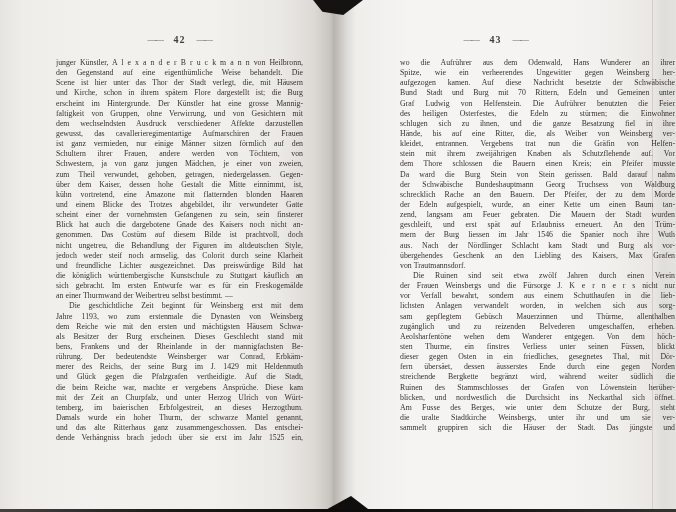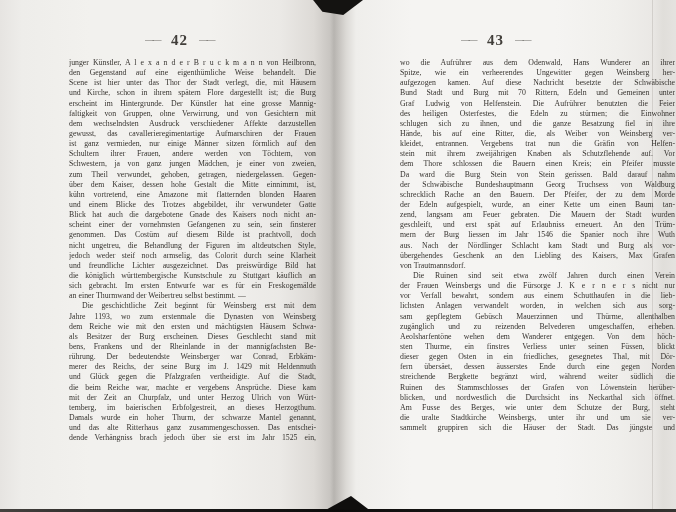--- a/index.html
+++ b/index.html
@@ -48,30 +48,30 @@
   .header{
     position:absolute;top:34px;height:12px;
     display:flex;align-items:center;justify-content:center;gap:11px;
     color:#413e3a;
   }
   .header .dash{
     font-size:9px;letter-spacing:-1.5px;line-height:1;color:#55524e;
     transform:translateY(-1px);
   }
   .header .pgnum{
-    font-size:15px;font-weight:700;letter-spacing:1px;line-height:1;
+    font-size:10px;font-weight:700;letter-spacing:1px;line-height:1;
   }
   .header-left{left:56px;width:247px;}
   .header-right{left:358px;width:275px;}
   
   .textblock{
     position:absolute;top:58px;
     font-size:7.8px;line-height:10.15px;color:#36332f;
   }
-  .textblock-left{left:69px;width:247px;}
+  .textblock-left{left:56px;width:247px;}
   .textblock-right{left:358px;width:275px;margin-left:42px;}
   .line{
     height:10.15px;overflow:hidden;
     text-align:justify;text-align-last:justify;
     word-spacing:0.2px;
   }
   .line.end{text-align-last:left;}
   .line.indent{text-indent:13px;}
 </style>
 </head>
@@ -105,22 +105,22 @@
       <div class="line">faltigkeit von Gruppen, ohne Verwirrung, und von Gesichtern mit</div>
       <div class="line">dem wechselndsten Ausdruck verschiedener Affekte darzustellen</div>
       <div class="line">gewusst, das cavallerieregimentartige Aufmarschiren der Frauen</div>
       <div class="line">ist ganz vermieden, nur einige Männer sitzen förmlich auf den</div>
       <div class="line">Schultern ihrer Frauen, andere werden von Töchtern, von</div>
       <div class="line">Schwestern, ja von ganz jungen Mädchen, je einer von zweien,</div>
       <div class="line">zum Theil verwundet, gehoben, getragen, niedergelassen.  Gegen-</div>
       <div class="line">über dem Kaiser, dessen hohe Gestalt die Mitte einnimmt, ist,</div>
       <div class="line">kühn vortretend, eine Amazone mit flatternden blonden Haaren</div>
       <div class="line">und einem Blicke des Trotzes abgebildet, ihr verwundeter Gatte</div>
+      <div class="line">scheint einer der vornehmsten Gefangenen zu sein, sein finsterer</div>
       <div class="line">Blick hat auch die dargebotene Gnade des Kaisers noch nicht an-</div>
-      <div class="line">scheint einer der vornehmsten Gefangenen zu sein, sein finsterer</div>
       <div class="line">genommen.  Das Costüm auf diesem Bilde ist prachtvoll, doch</div>
       <div class="line">nicht ungetreu, die Behandlung der Figuren im altdeutschen Style,</div>
       <div class="line">jedoch weder steif noch armselig, das Colorit durch seine Klarheit</div>
       <div class="line">und freundliche Lichter ausgezeichnet.  Das preiswürdige Bild hat</div>
       <div class="line">die königlich württembergische Kunstschule zu Stuttgart käuflich an</div>
       <div class="line">sich gebracht.  Im ersten Entwurfe war es für ein Freskogemälde</div>
       <div class="line end">an einer Thurmwand der Weibertreu selbst bestimmt. —</div>
       <div class="line indent">Die geschichtliche Zeit beginnt für Weinsberg erst mit dem</div>
       <div class="line">Jahre 1193, wo zum erstenmale die Dynasten von Weinsberg</div>
       <div class="line">dem Reiche wie mit den ersten und mächtigsten Häusern Schwa-</div>

